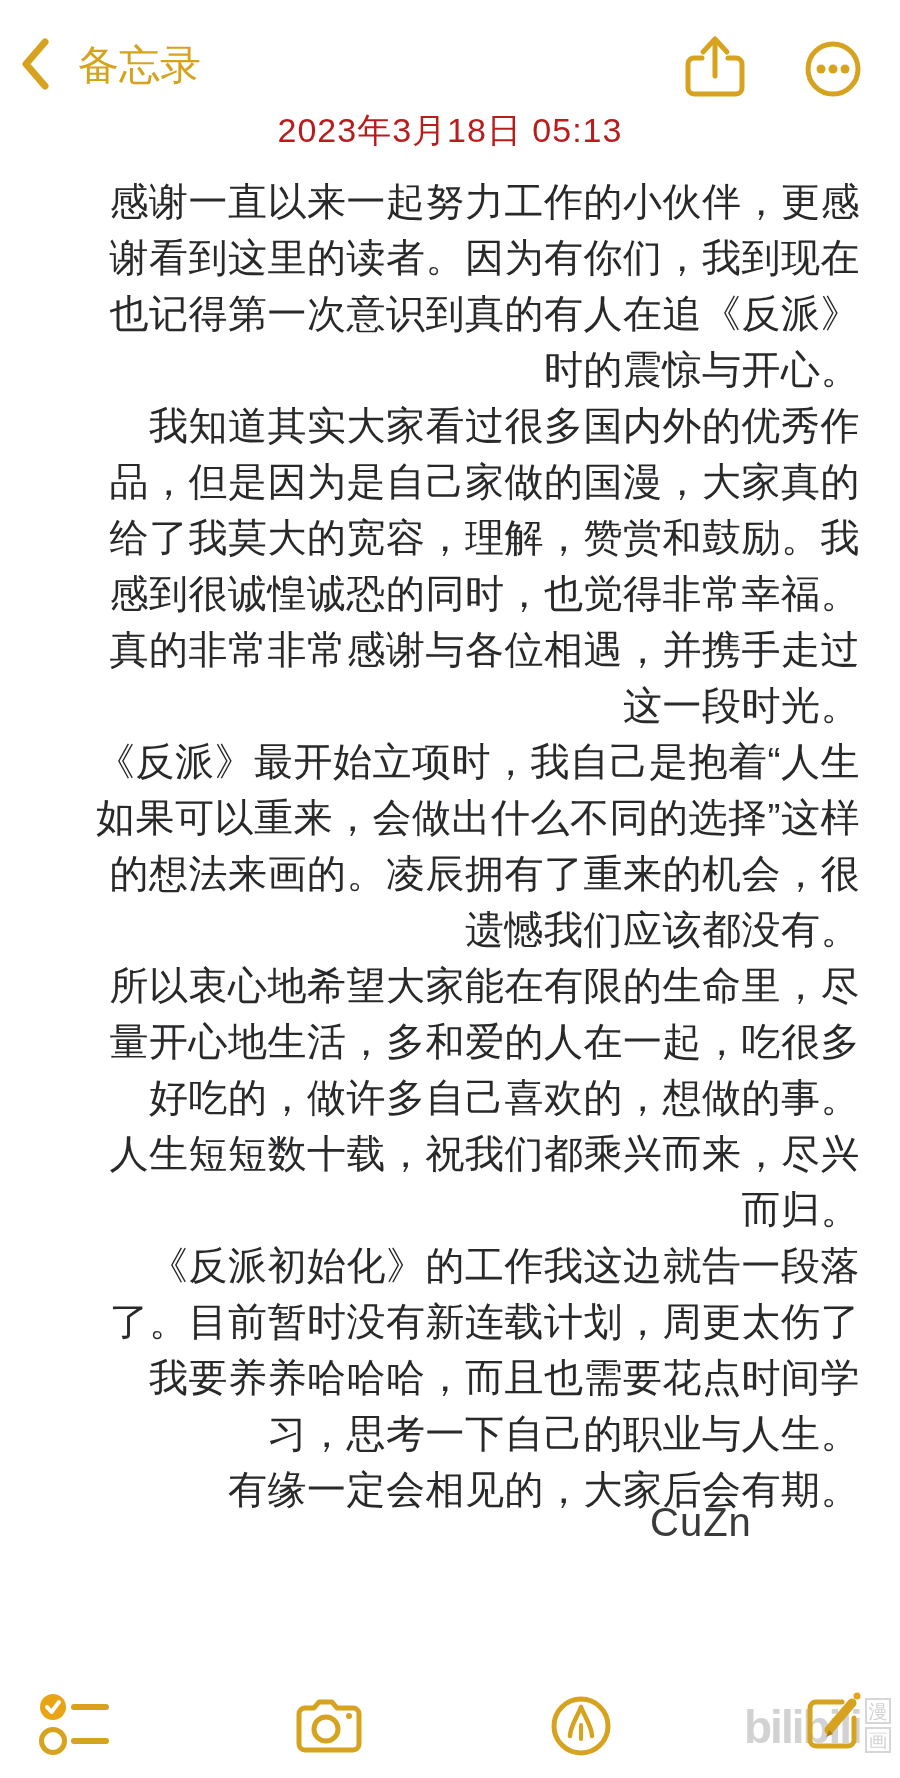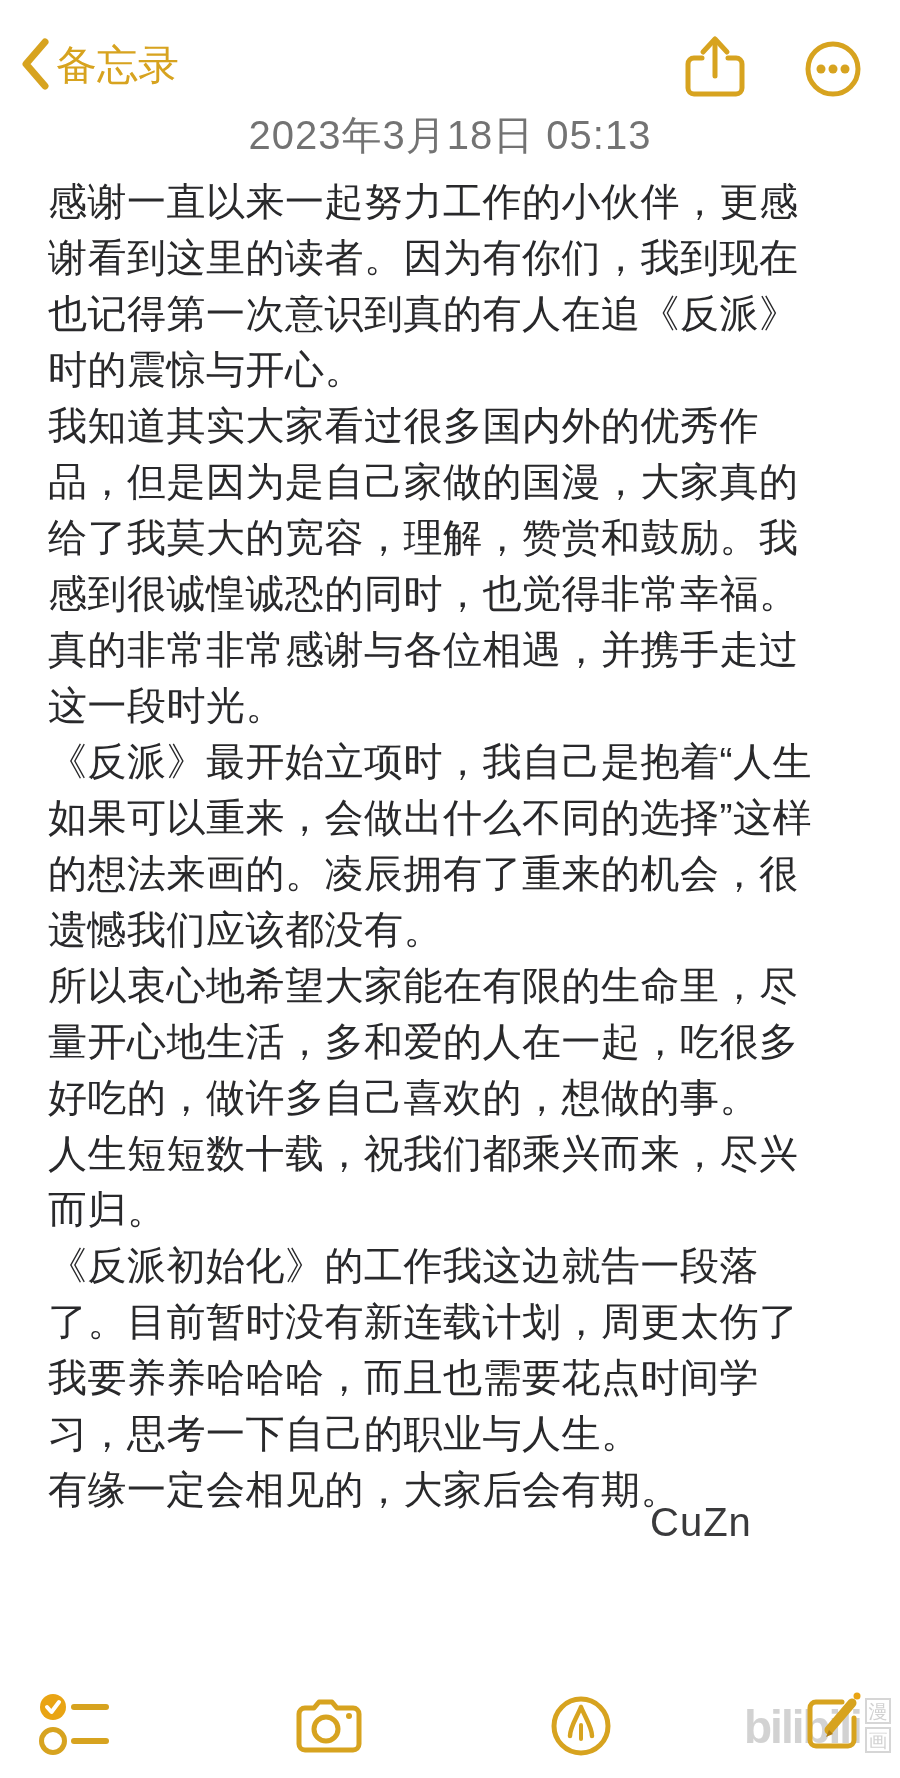--- a/index.html
+++ b/index.html
@@ -8,41 +8,41 @@
     background: #ffffff;
     font-family: "Liberation Sans", "DejaVu Sans", sans-serif;
     overflow: hidden;
     position: relative;
   }
 
   
   .nav-bar { position: absolute; top: 0; left: 0; width: 900px; height: 100px; background: #ffffff; }
   .back-button {
     position: absolute; left: 20px; top: 38px;
-    display: flex; align-items: center; gap: 6px;
+    display: flex; align-items: center; gap: 28px;
     color: #d7a31f; cursor: pointer; background: none; border: none;
     font-family: inherit;
   }
   .back-label { font-size: 41px; color: #d7a31f; }
   .nav-icon-btn { position: absolute; background: none; border: none; cursor: pointer; }
   .share-button { left: 684px; top: 34px; width: 62px; height: 66px; }
   .more-button  { left: 804px; top: 40px; width: 58px; height: 58px; }
 
   
   .note-date {
     position: absolute; top: 108px; left: 0; width: 900px;
-    text-align: center; font-size: 40px; color: #737373;
+    text-align: center; font-size: 34px; color: #b91c1c;
     letter-spacing: 1px;
   }
 
   
   .note-body {
     position: absolute; top: 174px; left: 48px; width: 812px;
     font-size: 39px; line-height: 56px; color: #29292b;
-    white-space: pre-line; letter-spacing: 0.5px;
+    white-space: pre-line; letter-spacing: 0.5px; text-align: right;
   }
   .note-signature {
     position: absolute; top: 1500px; left: 650px;
     font-size: 40px; color: #3a3a3c; letter-spacing: 1px;
   }
 
   
   .toolbar { position: absolute; left: 0; top: 1680px; width: 900px; height: 98px; background: #ffffff; }
   .tool-btn { position: absolute; background: none; border: none; cursor: pointer; z-index: 2; }
   .checklist-button { left: 38px;  top: 12px; width: 76px; height: 64px; }

